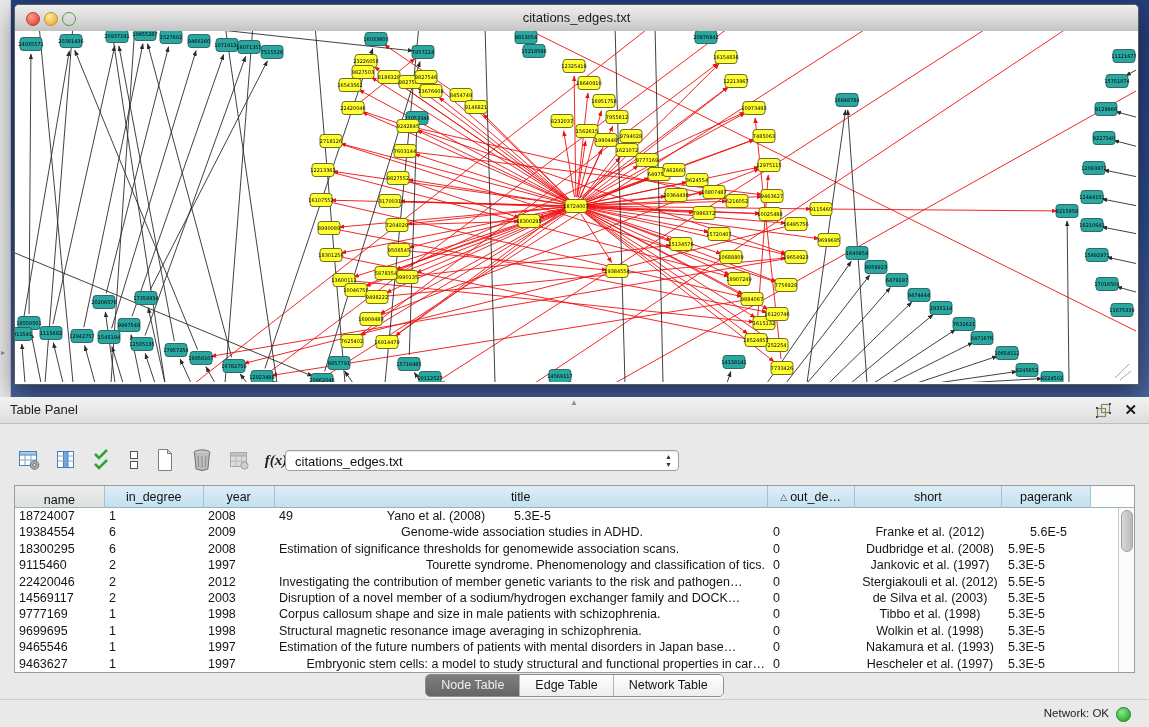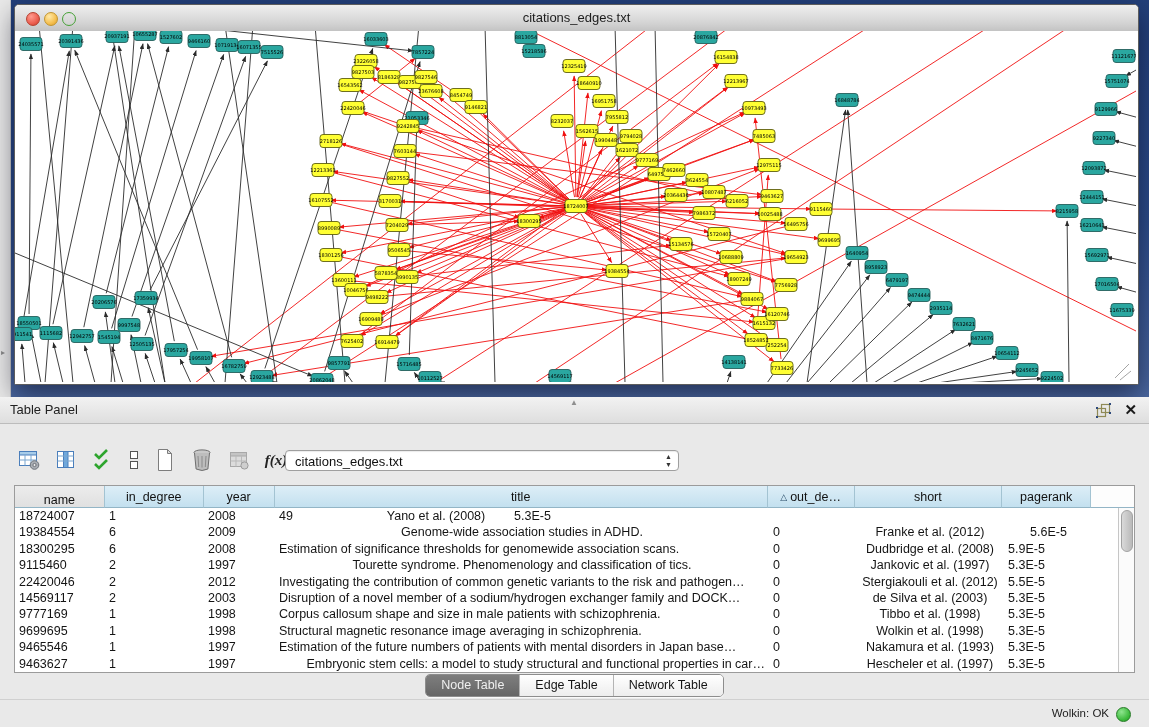--- a/index.html
+++ b/index.html
@@ -918,30 +918,30 @@
           <div class="td" style="width: 71px; text-align: left;">2008</div>
           <div class="td" style="width: 494px; text-align: left;">Estimation of significance thresholds for genomewide association scans.</div>
           <div class="td" style="width: 87px; text-align: left;">0</div>
           <div class="td" style="width: 148px; text-align: center;">Dudbridge et al. (2008)</div>
           <div class="td" style="width: 89px; text-align: left;">5.9E-5</div>
         </div>
         <div class="tr">
           <div class="td" style="width: 90px; text-align: left;">9115460</div>
           <div class="td" style="width: 99px; text-align: left;">2</div>
           <div class="td" style="width: 71px; text-align: left;">1997</div>
-          <div class="td" style="width: 494px; text-align: center;">Tourette syndrome. Phenomenology and classification of tics.</div>
+          <div class="td" style="width: 494px; text-align: right;">Tourette syndrome. Phenomenology and classification of tics.</div>
           <div class="td" style="width: 87px; text-align: left;">0</div>
           <div class="td" style="width: 148px; text-align: center;">Jankovic et al. (1997)</div>
           <div class="td" style="width: 89px; text-align: left;">5.3E-5</div>
         </div>
         <div class="tr">
           <div class="td" style="width: 90px; text-align: left;">22420046</div>
           <div class="td" style="width: 99px; text-align: left;">2</div>
           <div class="td" style="width: 71px; text-align: left;">2012</div>
-          <div class="td" style="width: 494px; text-align: left;">Investigating the contribution of common genetic variants to the risk and pathogen…</div>
+          <div class="td" style="width: 494px; text-align: left;">Investigating the contribution of member genetic variants to the risk and pathogen…</div>
           <div class="td" style="width: 87px; text-align: left;">0</div>
           <div class="td" style="width: 148px; text-align: center;">Stergiakouli et al. (2012)</div>
           <div class="td" style="width: 89px; text-align: left;">5.5E-5</div>
         </div>
         <div class="tr">
           <div class="td" style="width: 90px; text-align: left;">14569117</div>
           <div class="td" style="width: 99px; text-align: left;">2</div>
           <div class="td" style="width: 71px; text-align: left;">2003</div>
           <div class="td" style="width: 494px; text-align: left;">Disruption of a novel member of a sodium/hydrogen exchanger family and DOCK…</div>
           <div class="td" style="width: 87px; text-align: left;">0</div>
@@ -992,17 +992,17 @@
 
   <div class="tabs-row">
     <div class="seg" id="segtabs">
         <div class="tab sel">Node Table</div>
         <div class="tab">Edge Table</div>
         <div class="tab">Network Table</div>
       </div>
   </div>
 
   <div class="statusbar">
-    <div class="mem-label">Wolkin: OK</div>
+    <div class="mem-label">Network: OK</div>
     <div class="mem-dot"></div>
   </div>
 
 </div>
 
 </body></html>

